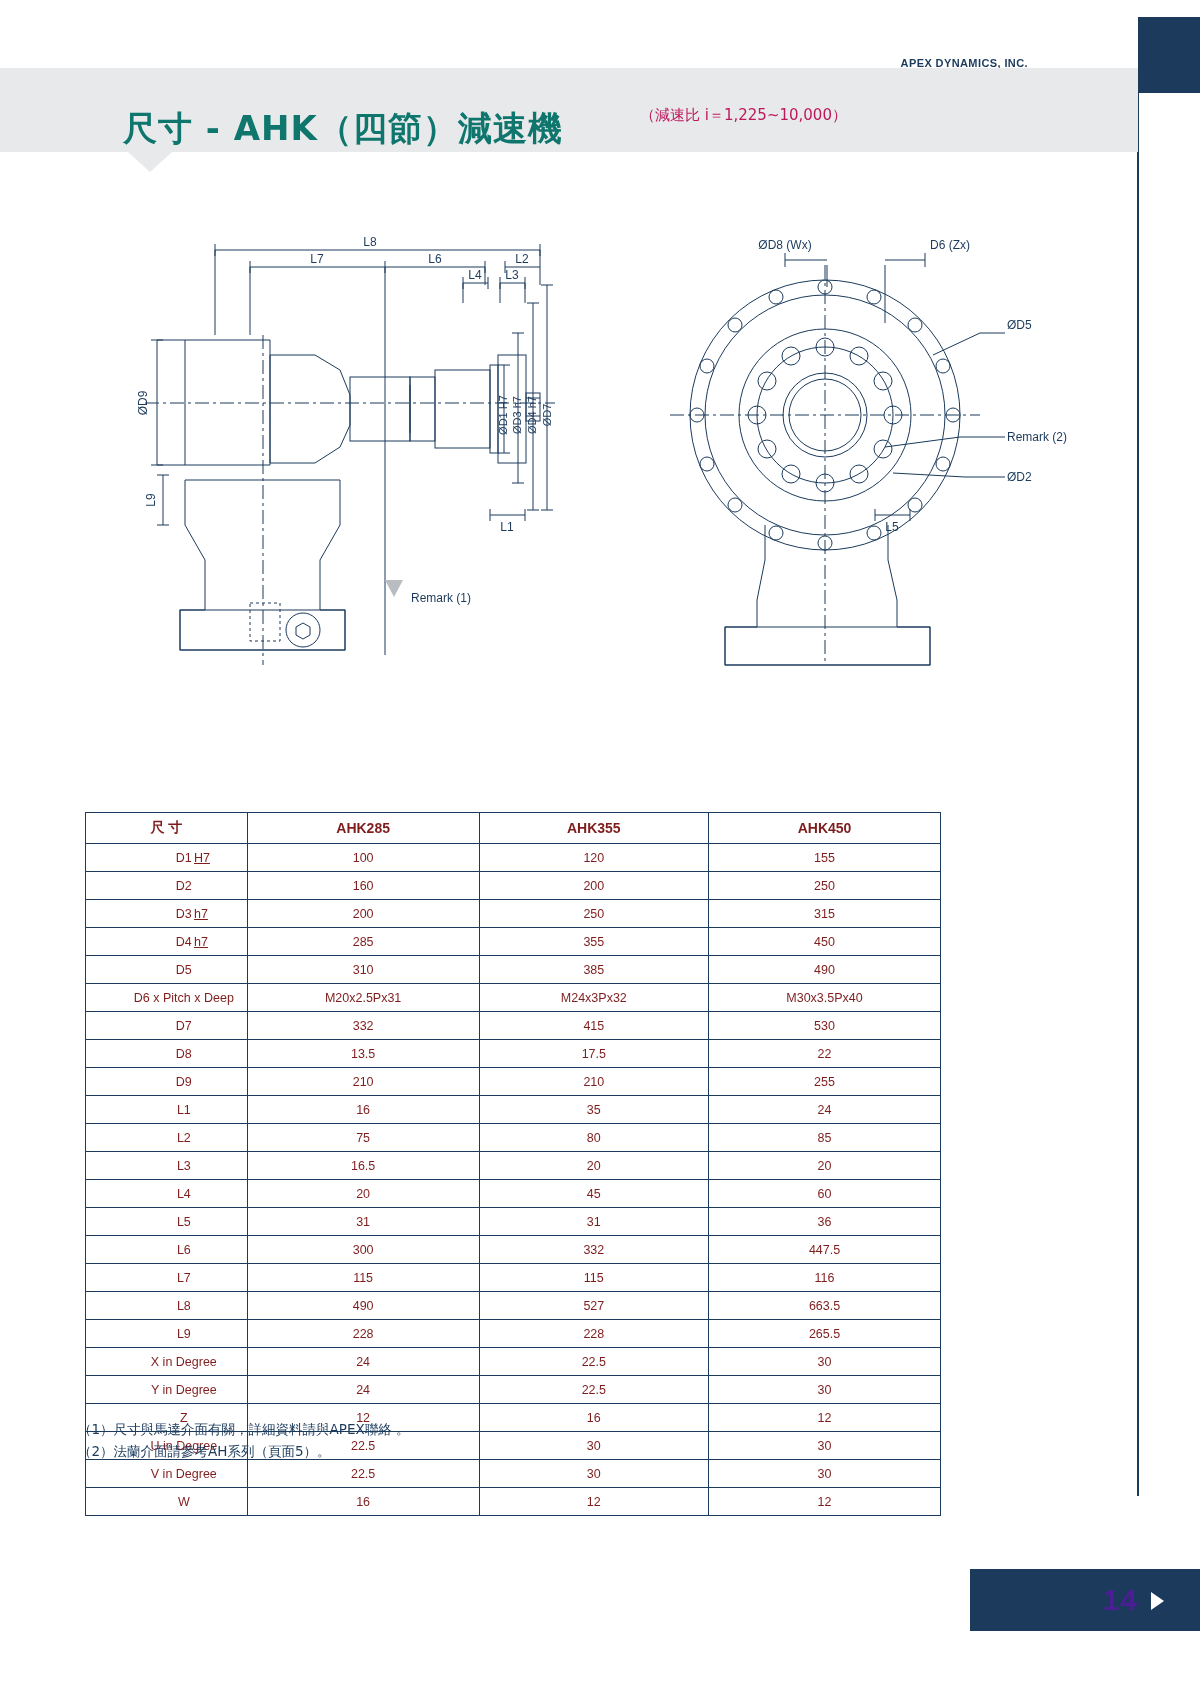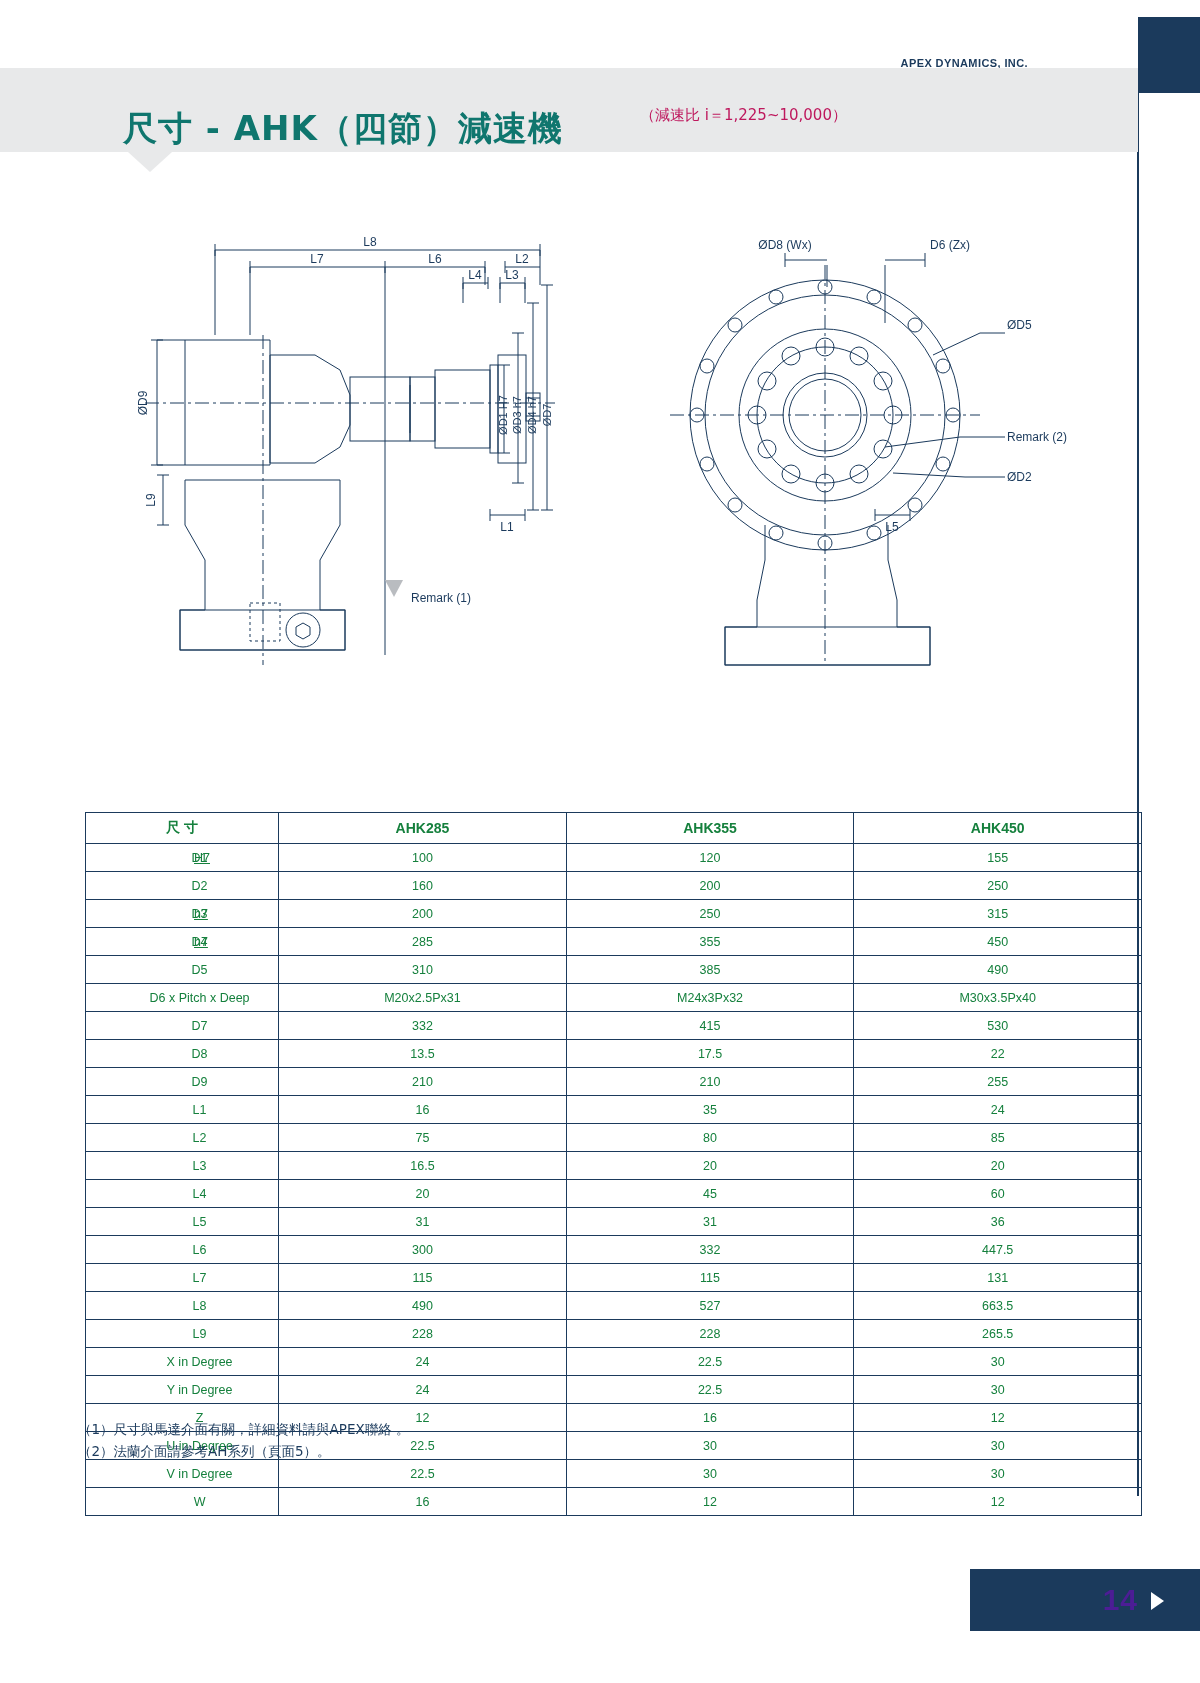--- a/index.html
+++ b/index.html
@@ -55,22 +55,22 @@
     border-top:20px solid #e8e9ea;
   }
   
   .drawing {
     position:absolute; top:225px; left:85px; width:1000px; height:470px;
   }
   .drawing svg { display:block; }
   
   .tbl-wrap { position:absolute; top:812px; left:85px; width:1030px; }
   table.dims {
-    border-collapse:collapse; width:1057px;
-    font-size:12.5px; color:#15803d;
+    border-collapse:collapse; width:856px;
+    font-size:12.5px; color:#7f1d1d;
   }
   table.dims th, table.dims td {
     border:1px solid #1b3a5c;
     height:28px; text-align:center; vertical-align:middle;
     font-weight:normal;
     padding:0;
   }
   table.dims thead th {
     font-weight:bold; font-size:14px; height:31px;
   }
@@ -405,21 +405,21 @@
         <tr>
           <td class="label"><span class="l-main">L6</span></td>
           <td>300</td>
           <td>332</td>
           <td>447.5</td>
         </tr>
         <tr>
           <td class="label"><span class="l-main">L7</span></td>
           <td>115</td>
           <td>115</td>
-          <td>131</td>
+          <td>116</td>
         </tr>
         <tr>
           <td class="label"><span class="l-main">L8</span></td>
           <td>490</td>
           <td>527</td>
           <td>663.5</td>
         </tr>
         <tr>
           <td class="label"><span class="l-main">L9</span></td>
           <td>228</td>

